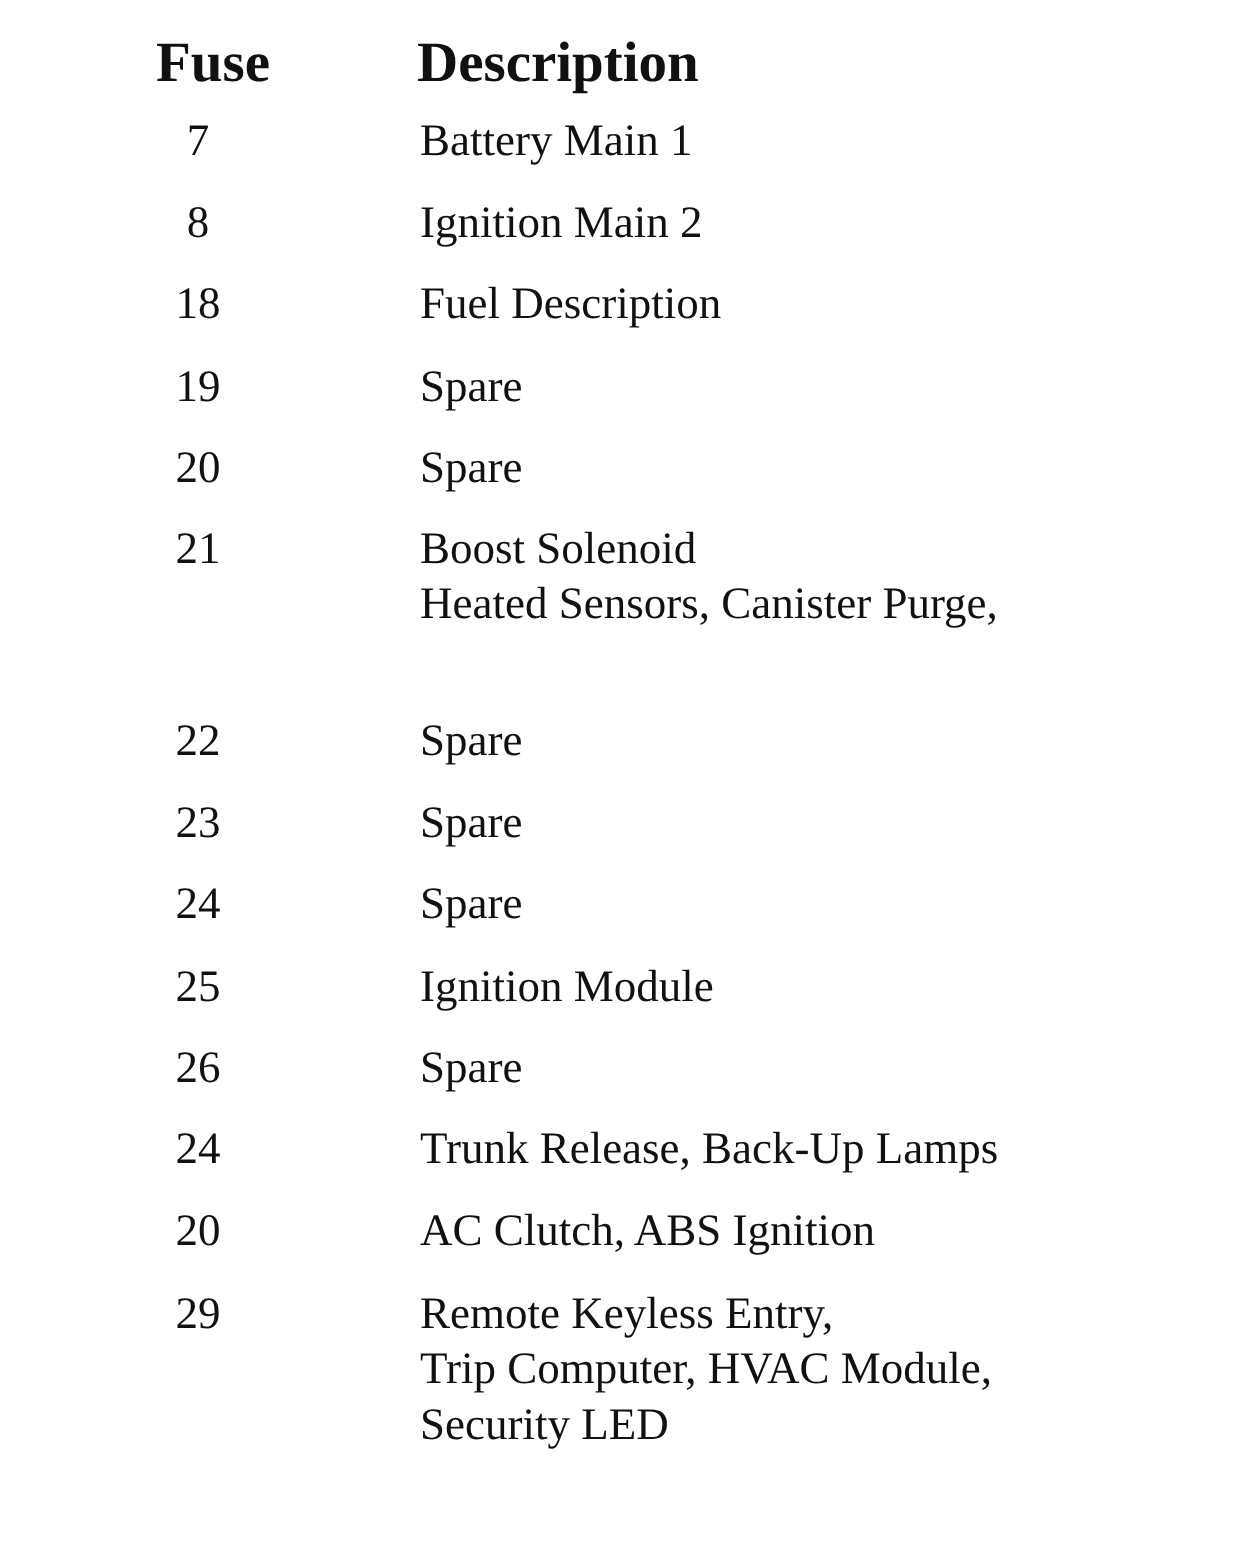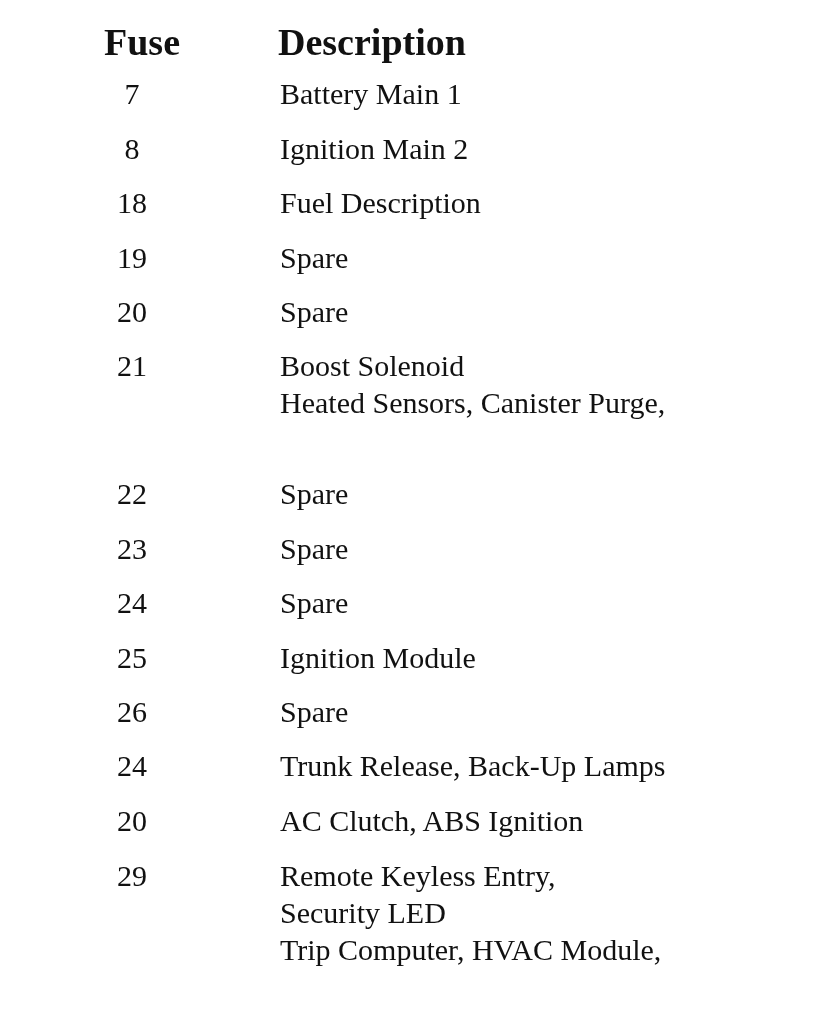--- a/index.html
+++ b/index.html
@@ -163,17 +163,17 @@
     <span class="cell-fuse">20</span>
     <span class="cell-desc">
       <span class="line">AC Clutch, ABS Ignition</span>
     </span>
   </div>
 
   <div class="row" style="top:857px">
     <span class="cell-fuse">29</span>
     <span class="cell-desc">
       <span class="line">Remote Keyless Entry,</span>
+      <span class="line">Trip Computer, HVAC Module,</span>
       <span class="line">Security LED</span>
-      <span class="line">Trip Computer, HVAC Module,</span>
     </span>
   </div>
 </div>
 
 </body></html>

